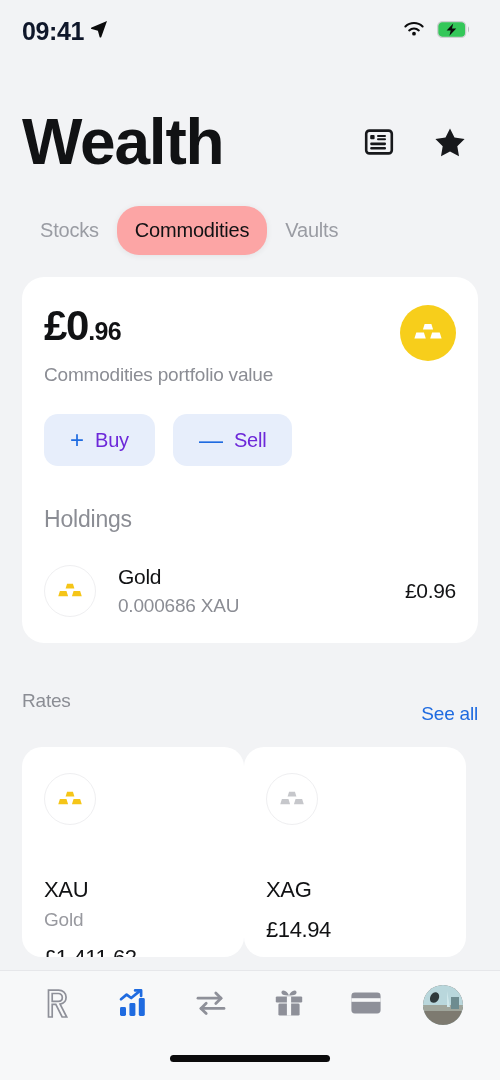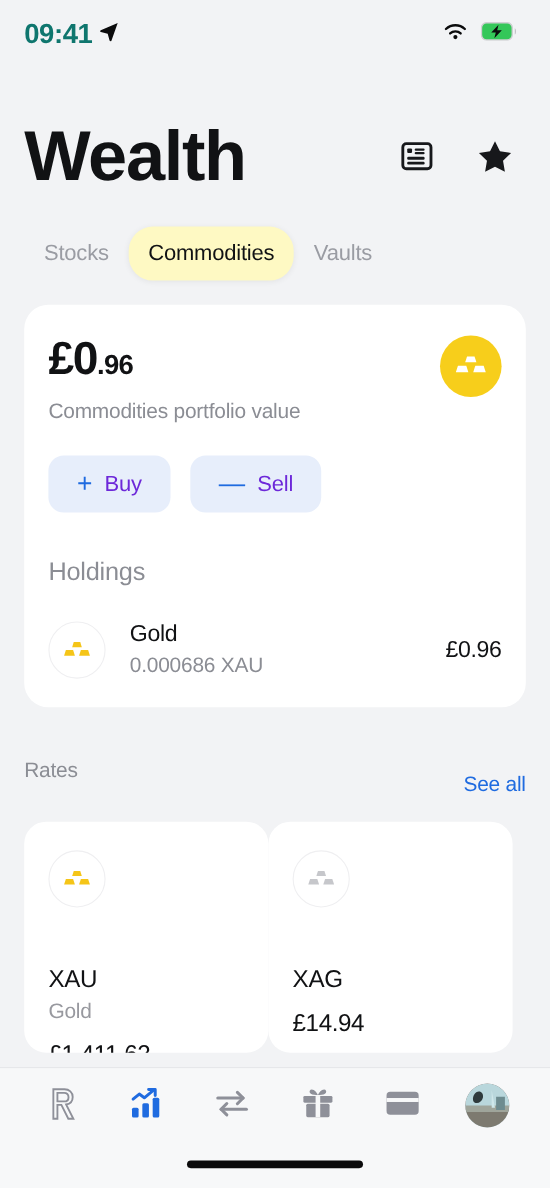--- a/index.html
+++ b/index.html
@@ -8,34 +8,34 @@
     font-family:"Liberation Sans", sans-serif;
     background:#F2F3F5;
     overflow:hidden;
     -webkit-font-smoothing:antialiased;
   }
   #app { position:relative; width:500px; height:1080px; background:#F2F3F5; }
 
   
   .statusbar { height:62px; display:flex; align-items:center; justify-content:space-between; padding:0 30px 0 22px; }
   .sb-left { display:flex; align-items:center; gap:6px; }
-  .sb-time { font-size:25px; font-weight:bold; color:#0f766e; letter-spacing:-0.4px; }
+  .sb-time { font-size:25px; font-weight:bold; color:#0f172a; letter-spacing:-0.4px; }
   .loc-arrow { display:block; }
   .sb-right { display:flex; align-items:center; gap:11px; }
 
   
   .header { display:flex; align-items:center; justify-content:space-between; padding:48px 34px 0 22px; }
   .page-title { font-size:64px; font-weight:bold; color:#111214; letter-spacing:-1.2px; line-height:1; }
   .header-icons { display:flex; align-items:center; gap:40px; }
   .hdr-icon { display:flex; align-items:center; justify-content:center; cursor:pointer; }
 
   
   .tabs { display:flex; align-items:center; padding:32px 30px 0 22px; gap:0; }
   .tab { font-size:20px; color:#9A9CA3; padding:13px 18px; border-radius:22px; white-space:nowrap; cursor:pointer; letter-spacing:-0.2px; }
-  .tab.active { background:#fef9c3; color:#111214; font-weight:500; box-shadow:0 1px 6px rgba(0,0,0,0.07); }
+  .tab.active { background:#fca5a5; color:#111214; font-weight:500; box-shadow:0 1px 6px rgba(0,0,0,0.07); }
 
   
   .card { background:#FFFFFF; border-radius:22px; margin:22px 22px 0 22px; padding:28px 22px 26px 22px; }
   .card-top { display:flex; align-items:flex-start; justify-content:space-between; }
   .value-row { display:flex; align-items:baseline; }
   .value-main { font-size:42px; font-weight:bold; color:#111214; letter-spacing:-1.3px; line-height:1; }
   .value-frac { font-size:25px; font-weight:bold; color:#111214; letter-spacing:-0.6px; }
   .value-sub { font-size:19px; color:#8B8D94; margin-top:17px; letter-spacing:-0.2px; }
   .gold-badge { width:56px; height:56px; border-radius:50%; background:#F7CE1B; display:flex; align-items:center; justify-content:center; flex:0 0 auto; }
 

